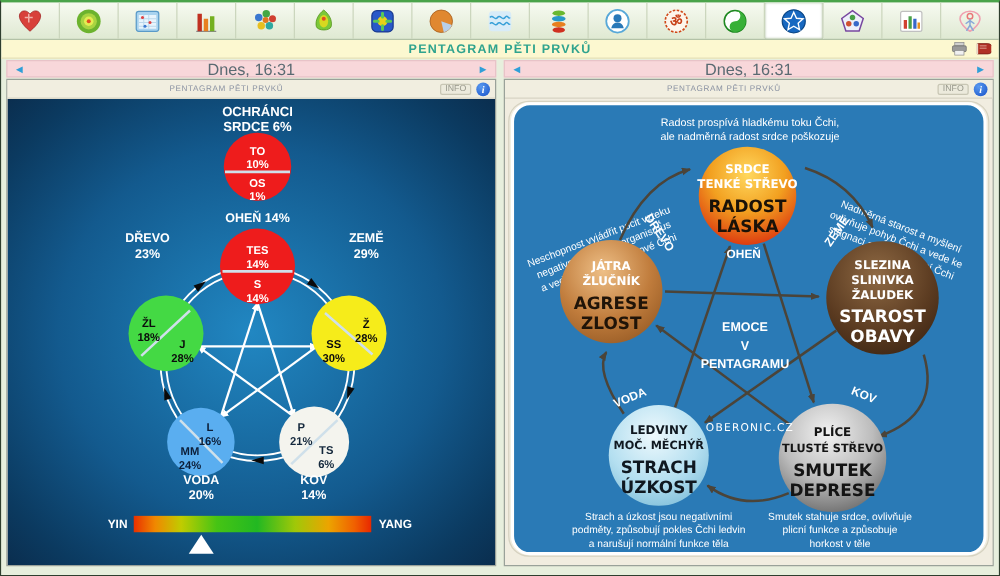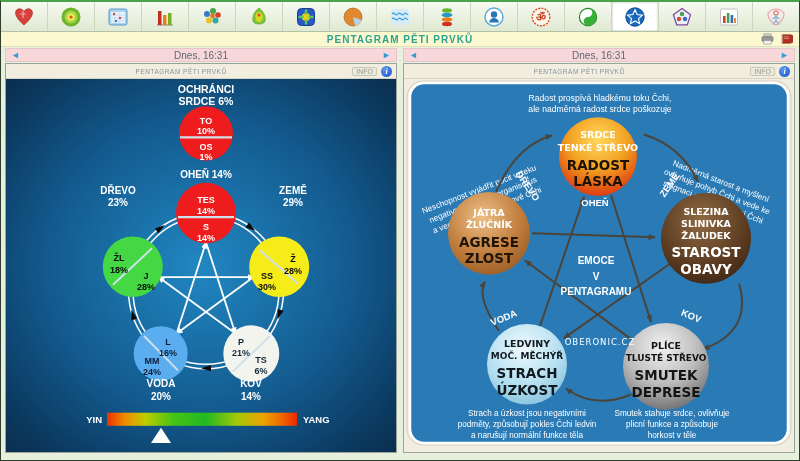--- a/index.html
+++ b/index.html
@@ -21,21 +21,21 @@
   .title-bar{position:relative;height:15px;background:#fcf8d0;border-bottom:1px solid #e4e0b8;
     display:flex;align-items:center;justify-content:center;}
   .title-bar .title{color:#2fa38e;font-size:10px;font-weight:bold;letter-spacing:1px;}
   .title-icons{position:absolute;right:6px;top:1px;display:flex;gap:6px;align-items:center;}
   .title-icons svg{width:13px;height:12px;display:block;}
   
   .main{height:414px;display:flex;gap:6px;padding:1px 4px 8px 4px;background:#e7efdd;}
   .panel-col{flex:1;display:flex;flex-direction:column;min-width:0;}
   .date-bar{height:14px;background:#f8d7da;border:1px solid #e8c3c8;display:flex;align-items:center;padding:0 5px;}
   .date-bar .arrow{color:#2f9fd8;font-size:9px;line-height:1;cursor:pointer;}
-  .date-bar .date-text{flex:1;text-align:center;color:#5a6a72;font-size:10px;}
+  .date-bar .date-text{flex:1;text-align:center;color:#5a6a72;font-size:13px;}
   .panel-card{flex:1;margin-top:1px;border:1px solid #9aa29a;background:#f1eee0;display:flex;flex-direction:column;min-height:0;}
   .panel-header{height:15px;display:flex;align-items:center;padding:0 4px;background:#f1eee0;border-bottom:1px solid #d8d4c4;position:relative;}
   .panel-header .ph-title{flex:1;text-align:center;font-size:6.5px;color:#8a92a2;letter-spacing:.5px;}
   .info-btn{font-size:7px;color:#98988c;background:#eceadc;border:1px solid #c8c6b4;padding:0 3px;border-radius:2px;margin-right:4px;cursor:pointer;}
   .info-dot{width:11px;height:11px;border-radius:50%;background:radial-gradient(circle at 35% 30%,#5a9af0,#1650c8);color:#fff;
     font-size:8px;font-weight:bold;font-family:"Liberation Serif",serif;font-style:italic;
     display:flex;align-items:center;justify-content:center;cursor:pointer;}
   .panel-body{flex:1;min-height:0;}
   .panel-body svg{width:100%;height:100%;display:block;}
   text{font-family:"Liberation Sans",sans-serif;}

